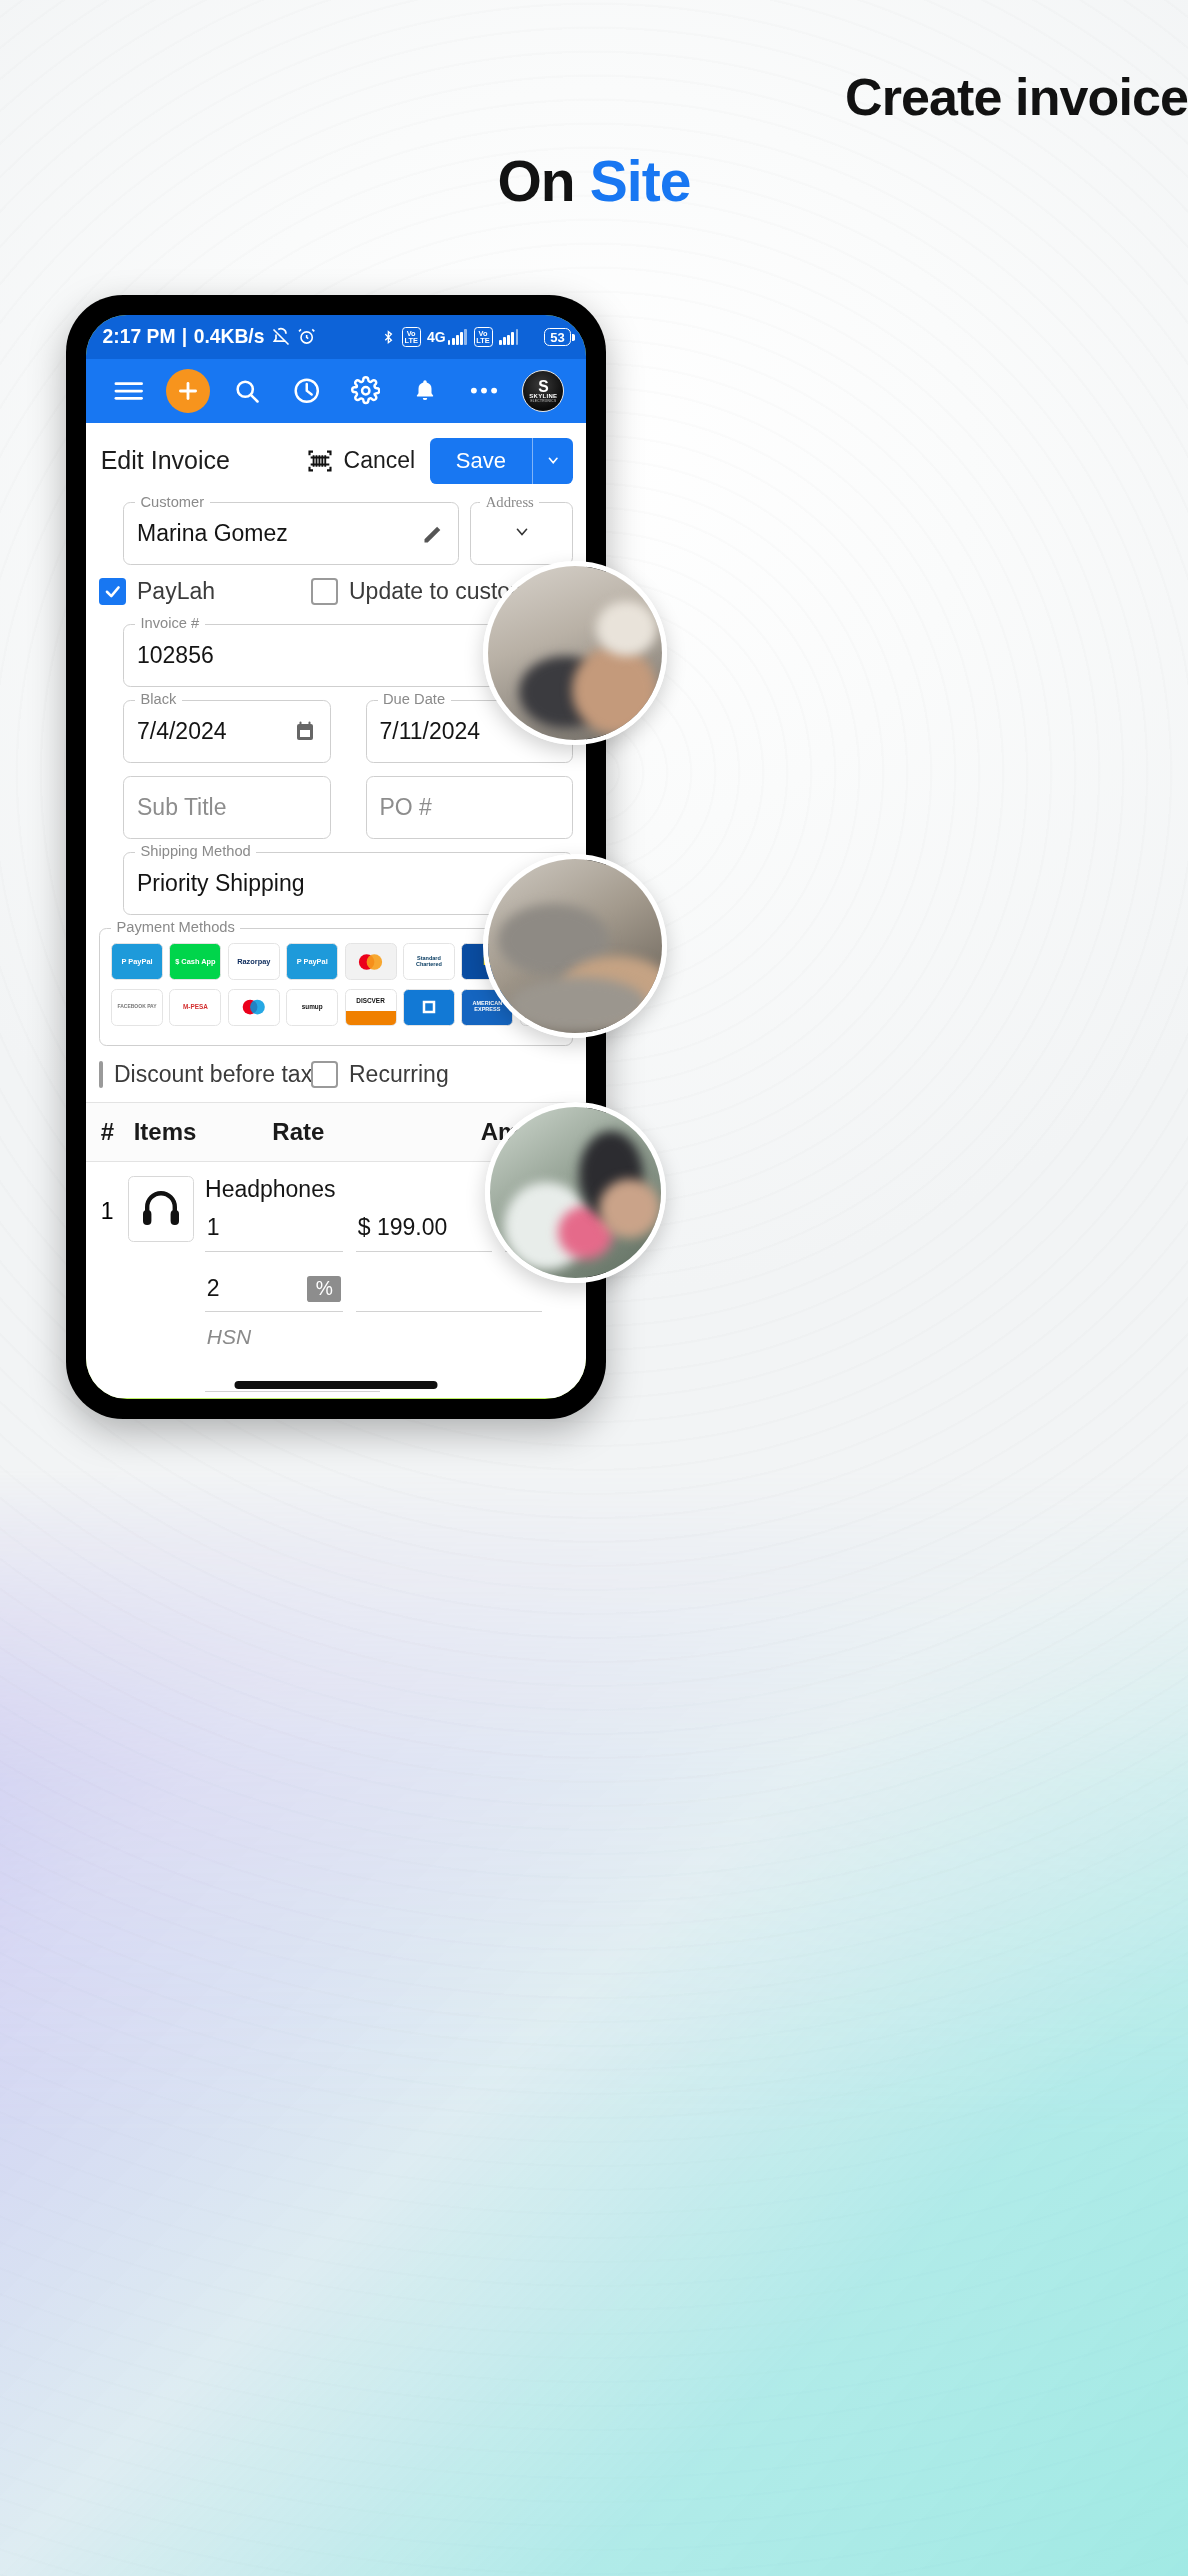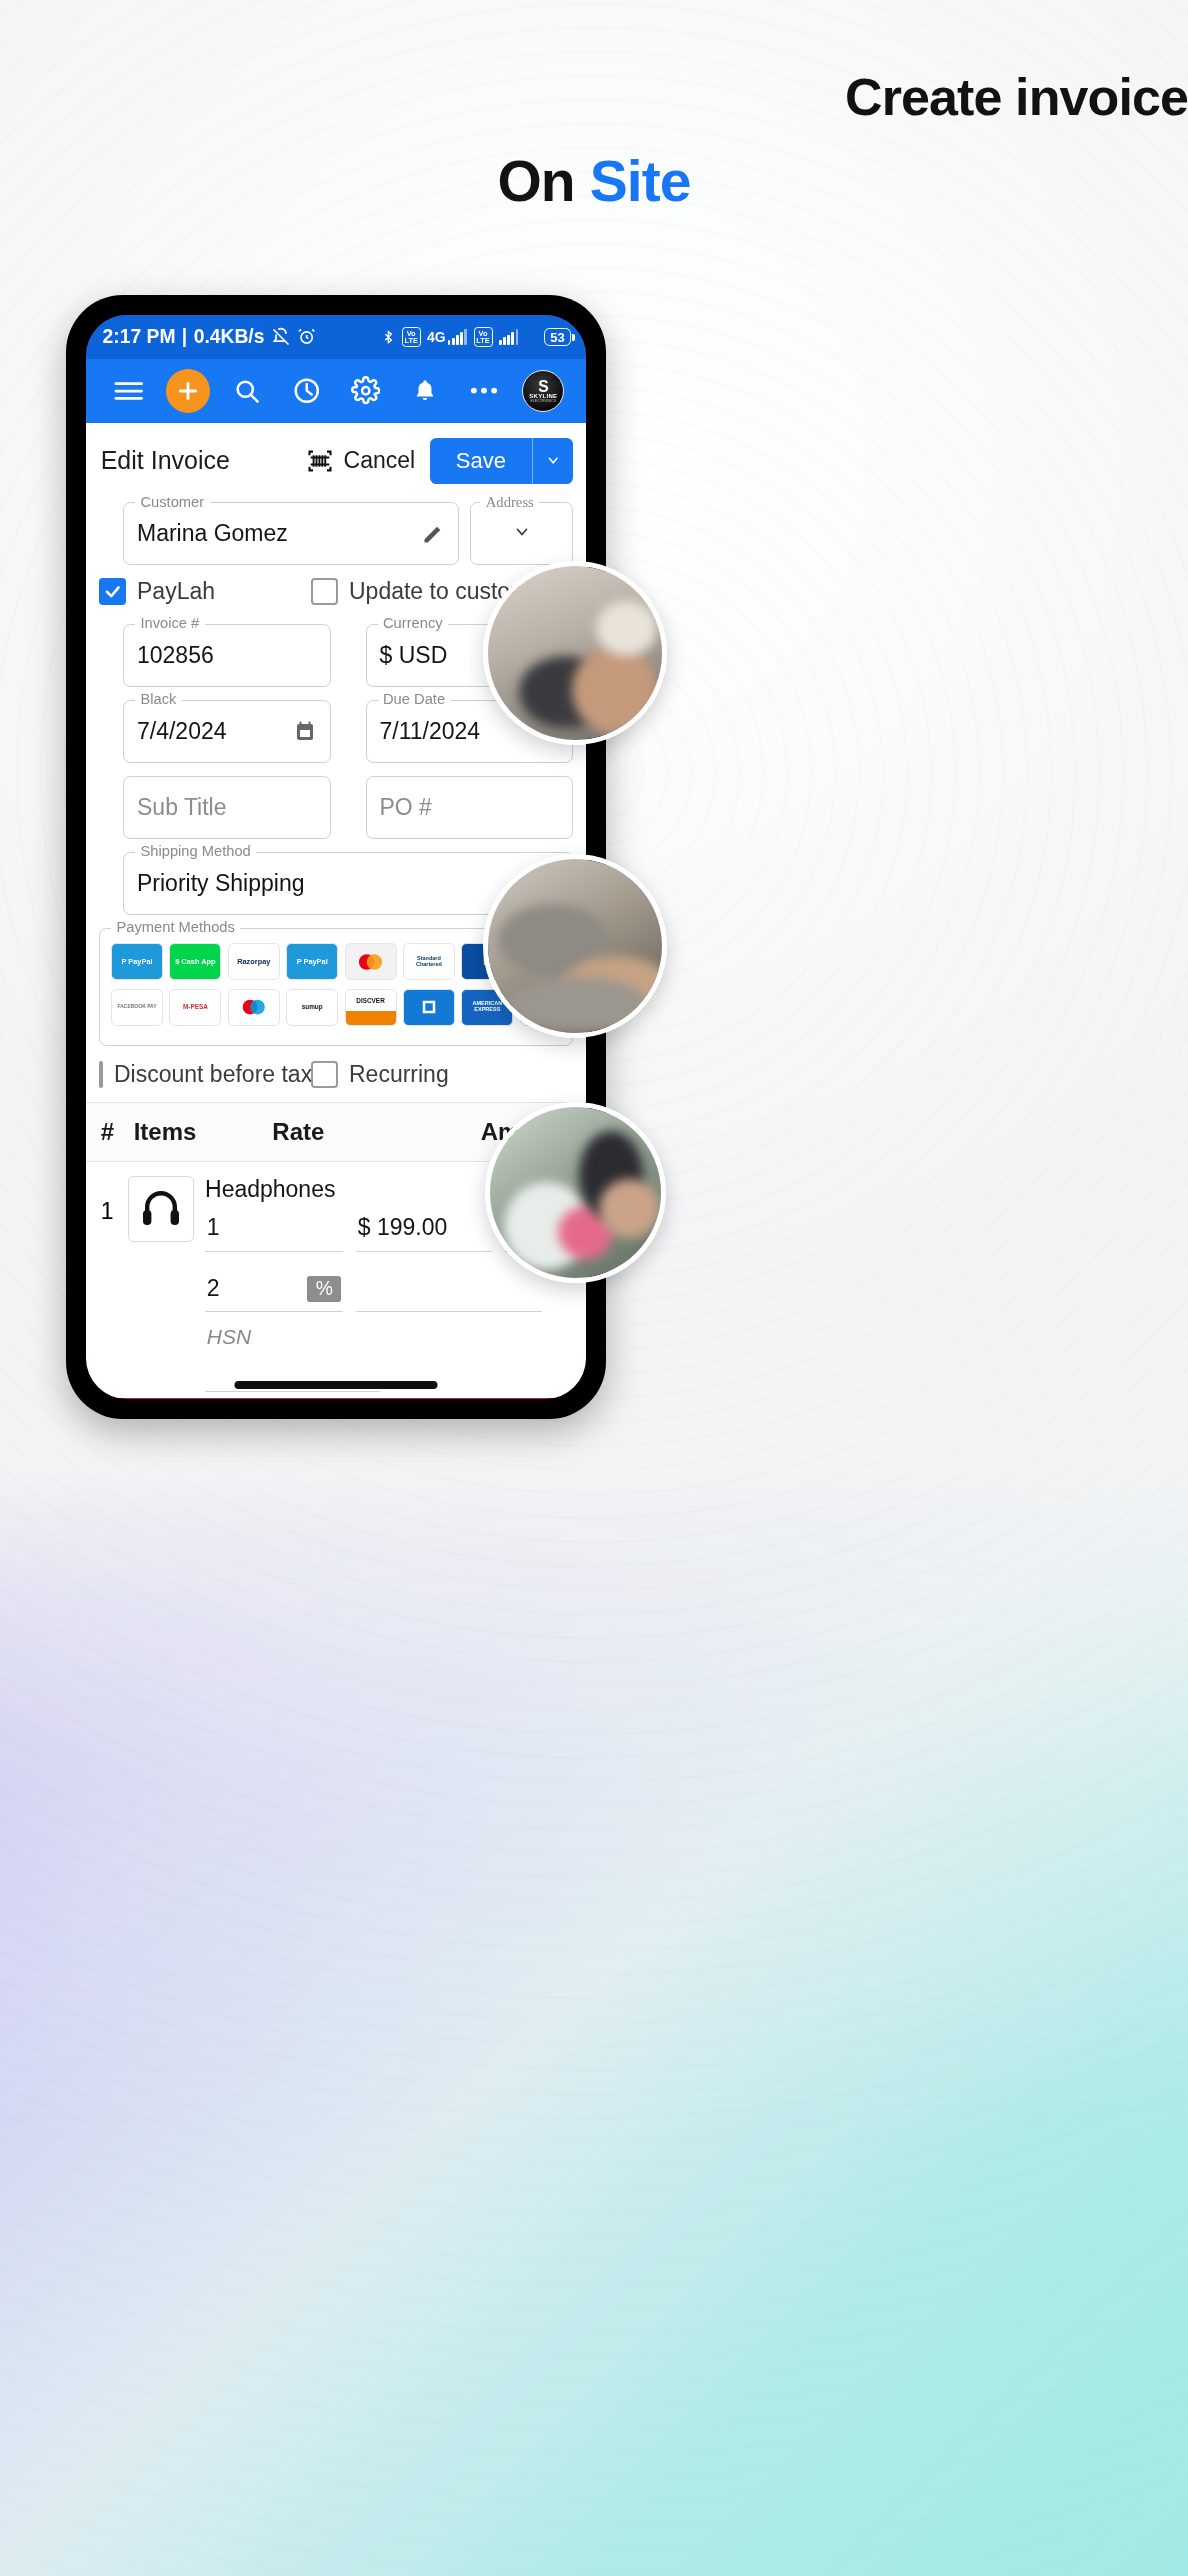--- a/index.html
+++ b/index.html
@@ -44,21 +44,21 @@
 
   
   .phone {
     position:absolute; left:66px; top:295px;
     width:540px; height:1124px;
     background:#000; border-radius:57px;
     box-shadow:0 13px 37px rgba(0,0,0,0.28);
   }
   .screen {
     position:absolute; left:20px; top:20px; right:20px; bottom:20px;
-    background:#be185d; border-radius:41px; overflow:hidden;
+    background:#bef264; border-radius:41px; overflow:hidden;
   }
 
   
   .statusbar {
     height:44px; background:#0d63d8; color:#fff;
     display:flex; align-items:center; justify-content:space-between;
     padding:0 14.7px 0 16.6px;
     font-size:19.3px; font-weight:bold;
   }
   .sb-left { display:flex; align-items:center; gap:6.4px; white-space:nowrap; }
@@ -398,24 +398,20 @@
           <div class="chk">
             <span class="box"></span>
             <span class="chk-label">Update to customer</span>
           </div>
         </div>
 
         <div class="row">
           <div class="field grow">
             <span class="flabel">Invoice #</span>
             <span class="fval">102856</span>
-          </div>
-          <div class="field grow">
-            <span class="flabel">Currency</span>
-            <span class="fval">$ USD</span>
           </div>
         </div>
 
         <div class="row">
           <div class="field grow">
             <span class="flabel">Black</span>
             <span class="fval">7/4/2024</span>
             <span class="ficon">
               <svg width="24" height="24" viewBox="0 0 24 24" fill="#666">
                   <rect x="4" y="5" width="16" height="16" rx="2"></rect>

